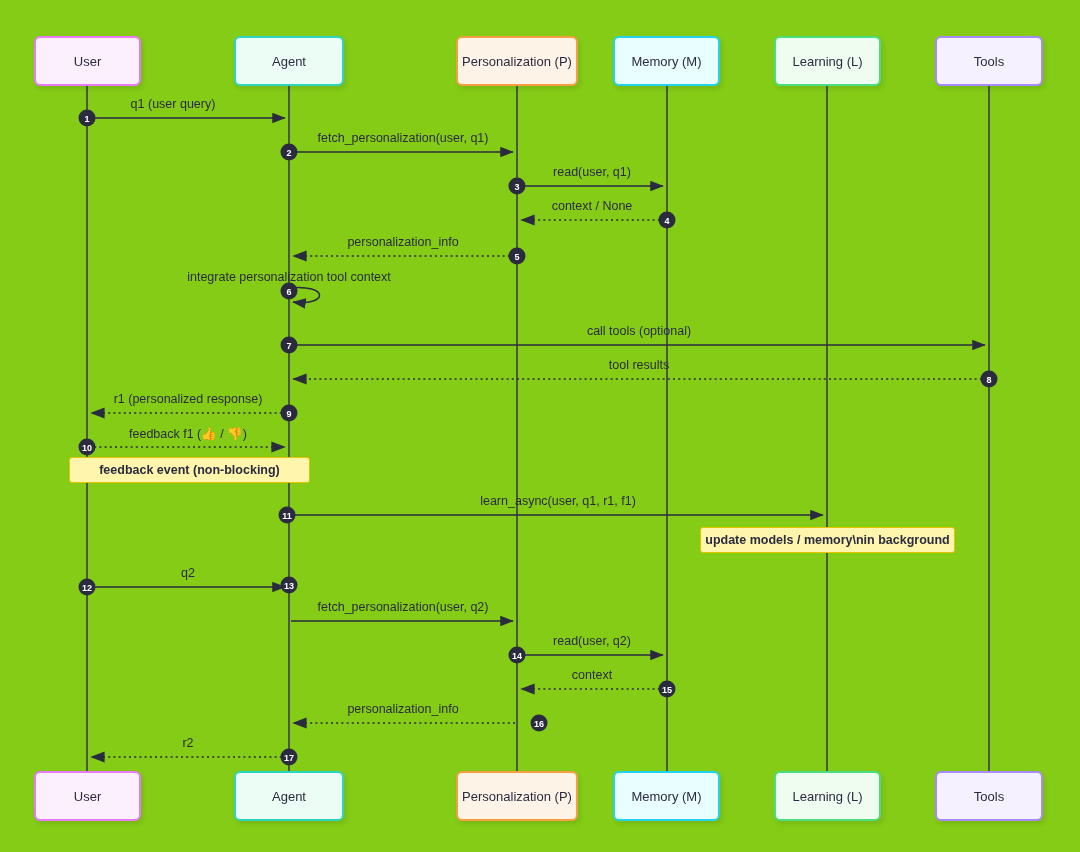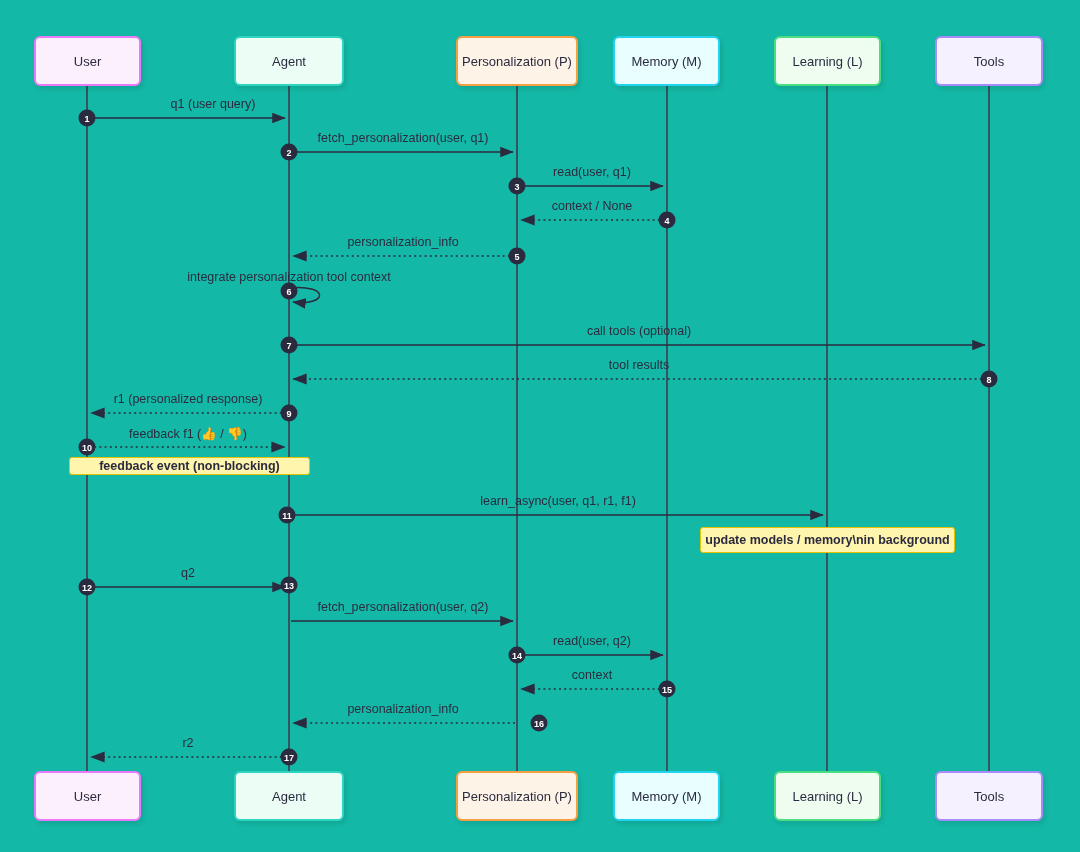--- a/index.html
+++ b/index.html
@@ -7,21 +7,21 @@
     padding: 0;
     background: #ffffff;
   }
   body {
     font-family: "Liberation Sans", sans-serif;
   }
   #diagram-root {
     position: relative;
     width: 1080px;
     height: 852px;
-    background: #14b8a6;
+    background: #84cc16;
     overflow: hidden;
   }
   svg.diagram-svg {
     position: absolute;
     left: 0;
     top: 0;
     width: 1080px;
     height: 852px;
   }
   .participant-box {
@@ -153,25 +153,25 @@
         <span>Memory (M)</span>
       </div>
       <div class="participant-box" style="left: 774px; top: 771px; width: 107px; height: 50px; background: rgb(238, 253, 240); border-color: rgb(74, 222, 128);">
         <span>Learning (L)</span>
       </div>
       <div class="participant-box" style="left: 935px; top: 771px; width: 108px; height: 50px; background: rgb(245, 241, 254); border-color: rgb(167, 139, 250);">
         <span>Tools</span>
       </div>
     </div>
   <div id="notes-layer">
-      <div class="note-box" style="left: 69px; top: 457px; width: 241px; height: 18px;">feedback event (non-blocking)</div>
+      <div class="note-box" style="left: 69px; top: 457px; width: 241px; height: 26px;">feedback event (non-blocking)</div>
       <div class="note-box" style="left: 700px; top: 527px; width: 255px; height: 26px;">update models / memory\nin background</div>
     </div>
   <div id="labels-layer">
-      <div class="msg-label" style="left: 173px; top: 97px; margin-left: 40px;">q1 (user query)</div>
+      <div class="msg-label" style="left: 173px; top: 97px;">q1 (user query)</div>
       <div class="msg-label" style="left: 403px; top: 131px;">fetch_personalization(user, q1)</div>
       <div class="msg-label" style="left: 592px; top: 165px;">read(user, q1)</div>
       <div class="msg-label" style="left: 592px; top: 199px;">context / None</div>
       <div class="msg-label" style="left: 403px; top: 235px;">personalization_info</div>
       <div class="msg-label" style="left: 289px; top: 270px;">integrate personalization tool context</div>
       <div class="msg-label" style="left: 639px; top: 324px;">call tools (optional)</div>
       <div class="msg-label" style="left: 639px; top: 358px;">tool results</div>
       <div class="msg-label" style="left: 188px; top: 392px;">r1 (personalized response)</div>
       <div class="msg-label" style="left: 188px; top: 426px;">feedback f1 (👍 / 👎)</div>
       <div class="msg-label" style="left: 558px; top: 494px;">learn_async(user, q1, r1, f1)</div>

